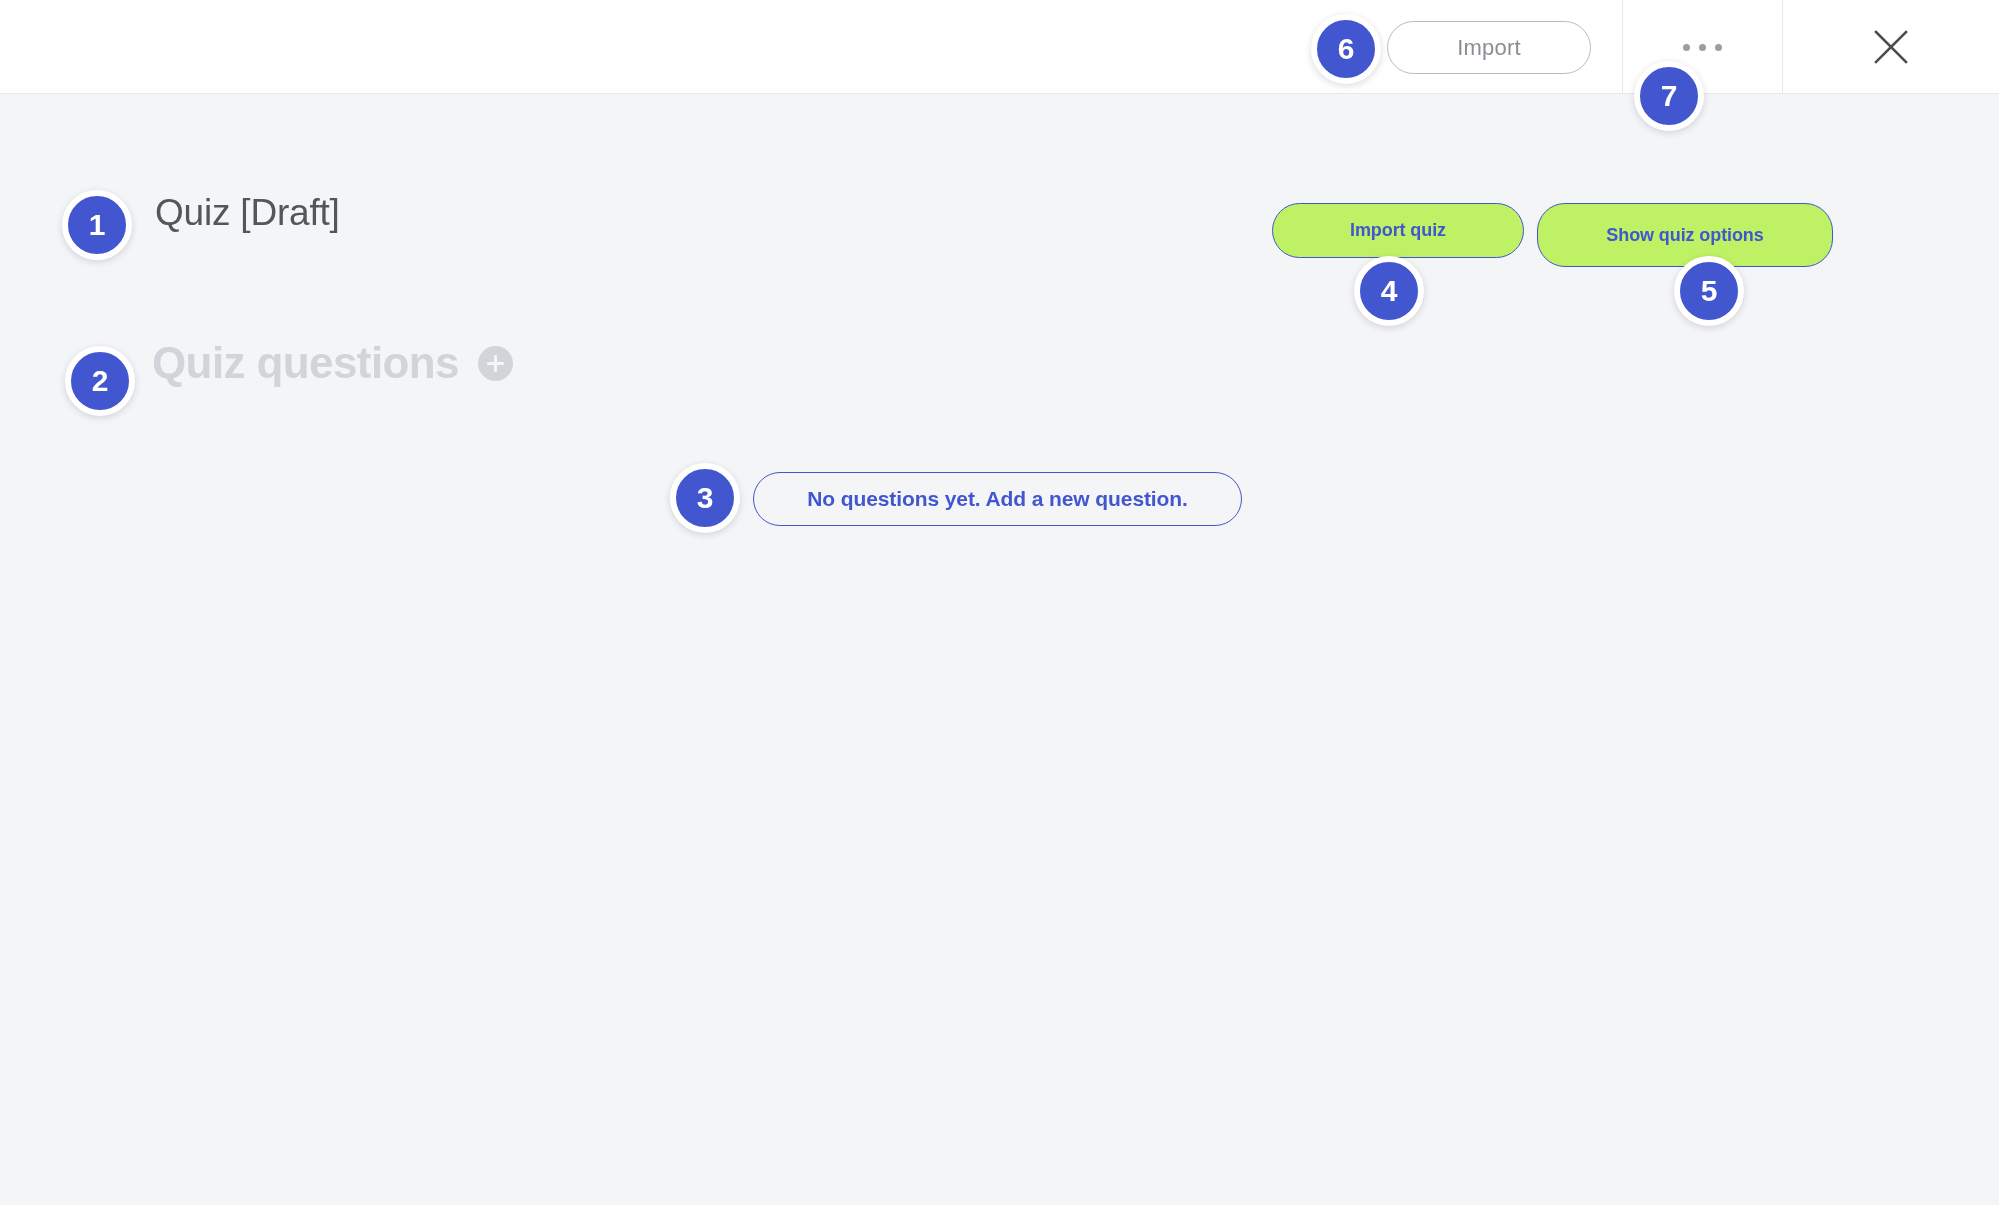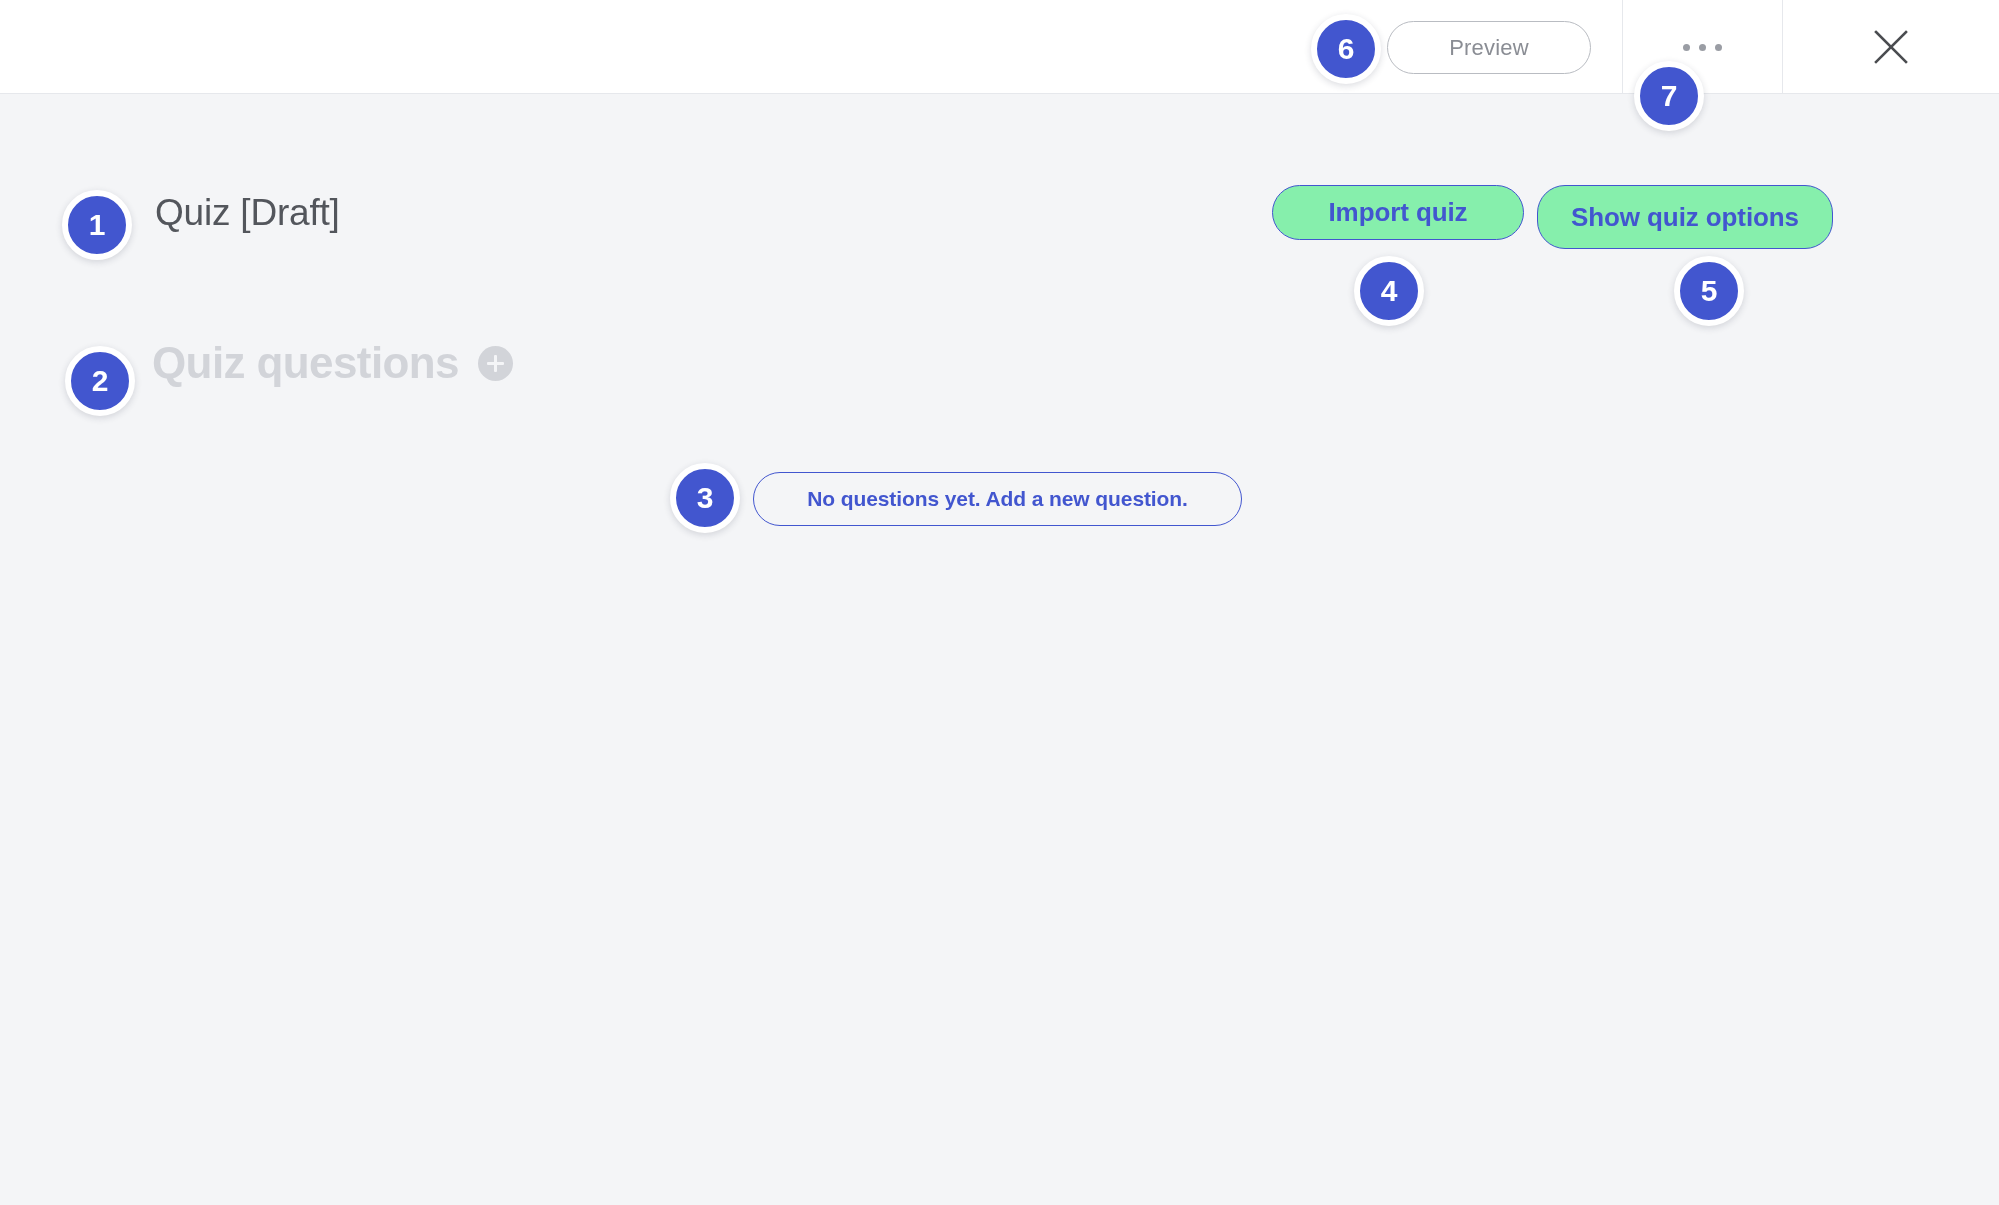--- a/index.html
+++ b/index.html
@@ -167,30 +167,31 @@
     cursor: pointer;
     letter-spacing: -0.1px;
     text-align: right;
   }
 
   .action-pill {
     position: absolute;
     box-sizing: border-box;
     border: 1.5px solid #4256cf;
     border-radius: 28px;
-    background: #86efac;
+    background: #bef264;
     color: #4256cf;
-    font-size: 26px;
+    font-size: 18px;
     font-weight: bold;
     font-family: "Liberation Sans", sans-serif;
     display: flex;
     align-items: center;
     justify-content: center;
     cursor: pointer;
     letter-spacing: -0.1px;
+    margin-top: 18px;
   }
   #import-quiz-button {
     left: 1272px;
     top: 185px;
     width: 252px;
     height: 55px;
   }
   #show-quiz-options-button {
     left: 1537px;
     top: 185px;
@@ -224,21 +225,21 @@
   #marker-4 { left: 1354px; top: 256px; }
   #marker-5 { left: 1674px; top: 256px; }
   #marker-6 { left: 1311px; top: 14px;  }
   #marker-7 { left: 1634px; top: 61px;  }
 </style>
 </head>
 <body>
 
 <div id="header-bar">
 
-  <div id="preview-button">Preview</div>
+  <div id="preview-button">Import</div>
 
   <div id="divider-left" class="header-divider"></div>
 
   <div id="overflow-menu-button">
     <span class="dots">
       <i></i>
         <i></i>
         <i></i>
     </span>
   </div>

